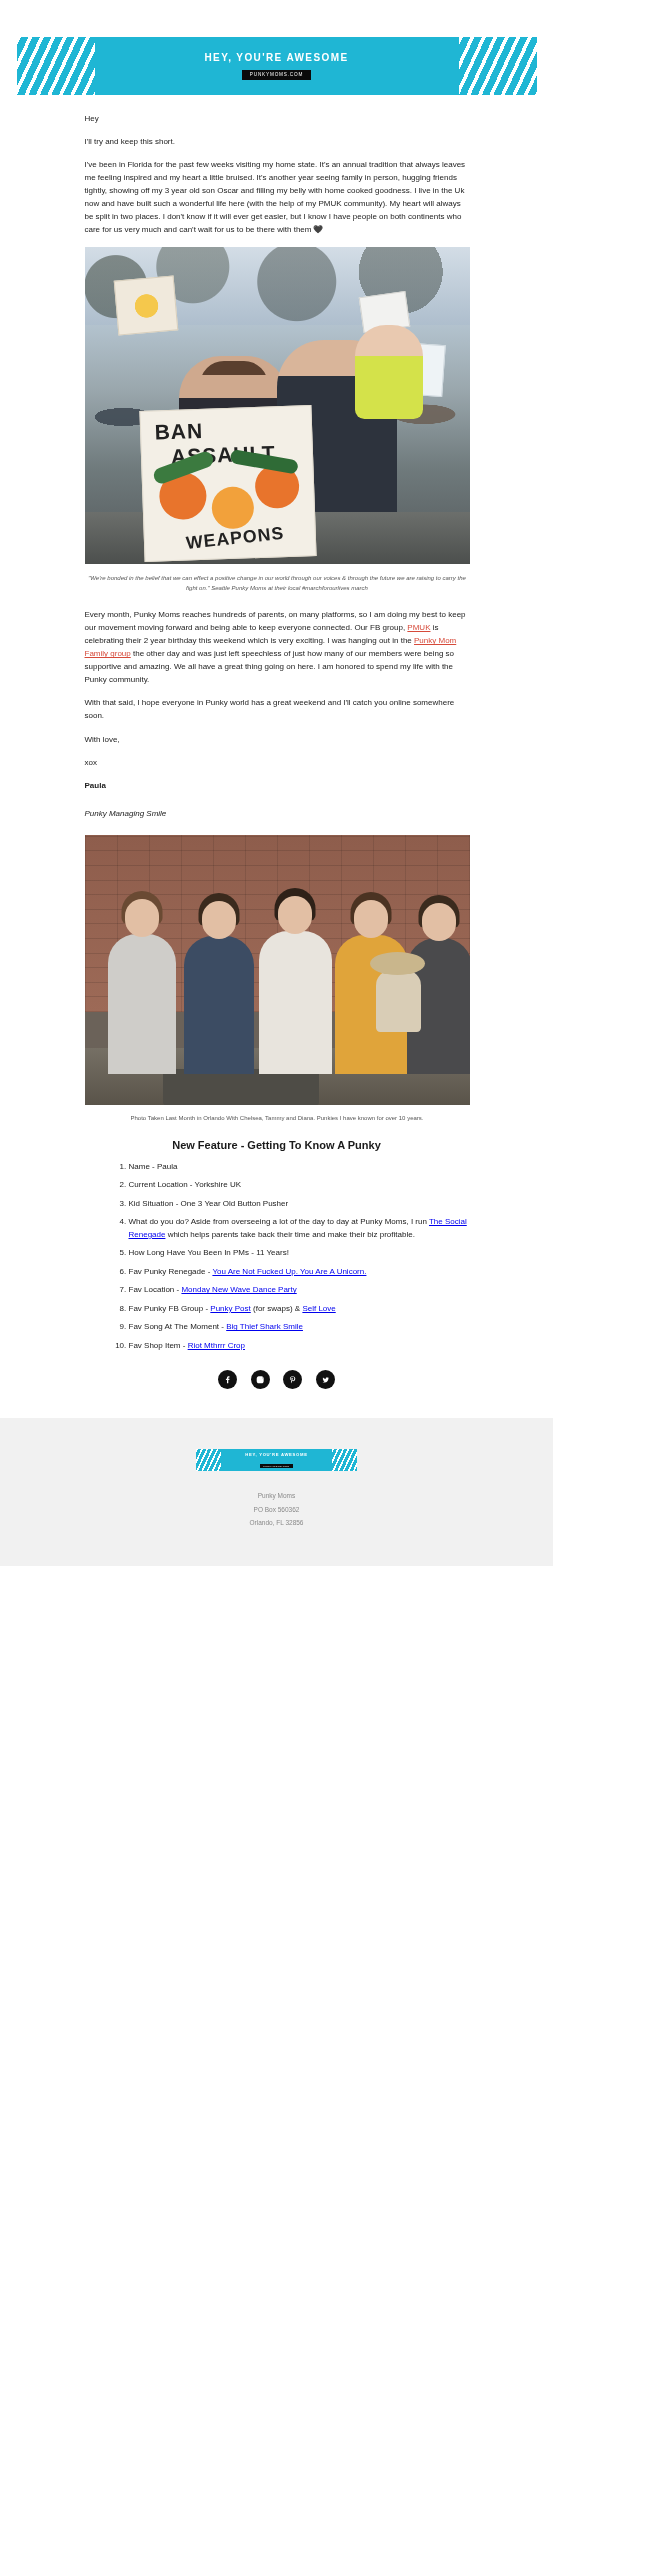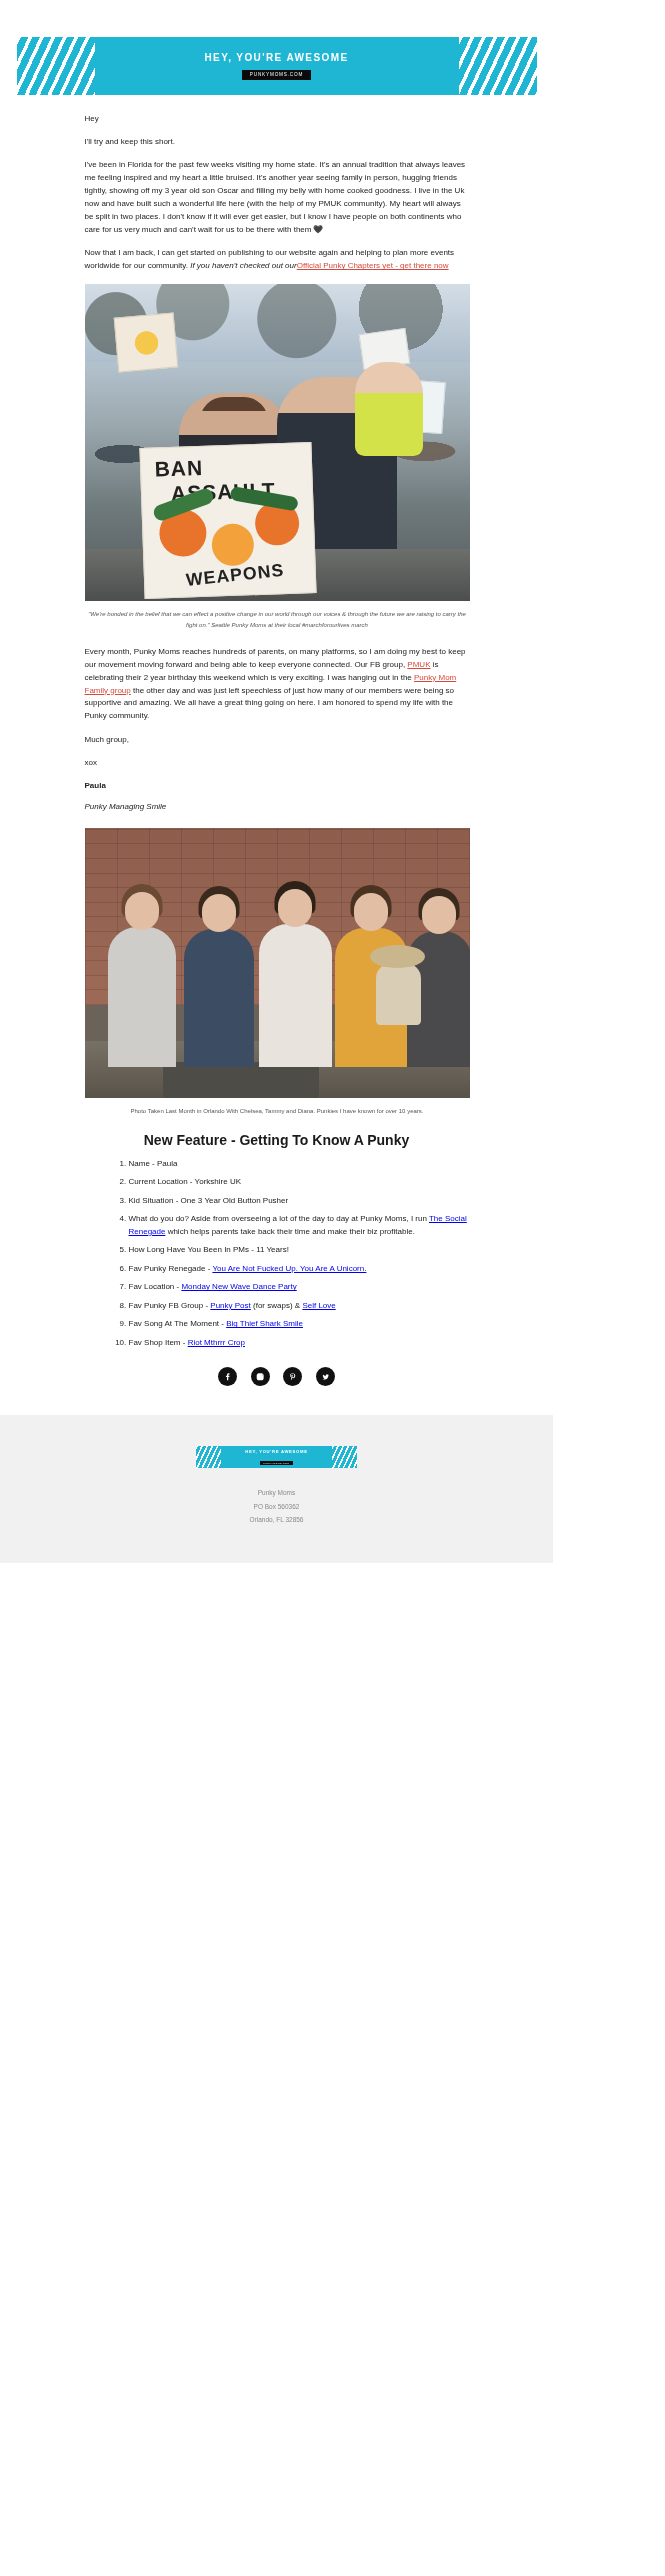--- a/index.html
+++ b/index.html
@@ -258,21 +258,21 @@
     position: absolute; left: 78px; bottom: 0px; width: 156px; height: 36px;
     background: #4e4c46; border-radius: 3.1px;
   }
 
   
   .feature-title {
     width: 520px;
     margin: 15.6px auto 0 auto;
     padding: 0 68px;
     text-align: center;
-    font-size: 14px;
+    font-size: 11px;
     font-weight: bold;
     color: #1a1a1a;
   }
   ol.feature-list {
     width: 520px;
     margin: 9.4px auto 0 auto;
     padding: 0 68px 0 94px;
     color: #222222;
     font-size: 8px;
     line-height: 1.6;
@@ -347,23 +347,20 @@
         <div class="banner-title">HEY, YOU'RE AWESOME</div>
         <div class="banner-sub">PUNKYMOMS.COM</div>
       </div>
     </div>
   </div>
 
   <div class="content">
     <p class="para">Hey</p>
     <p class="para">I'll try and keep this short.</p>
     <p class="para">I've been in Florida for the past few weeks visiting my home state. It's an annual tradition that always leaves me feeling inspired and my heart a little bruised. It's another year seeing family in person, hugging friends tightly, showing off my 3 year old son Oscar and filling my belly with home cooked goodness. I live in the Uk now and have built such a wonderful life here (with the help of my PMUK community). My heart will always be split in two places. I don't know if it will ever get easier, but I know I have people on both continents who care for us very much and can't wait for us to be there with them 🖤</p>
-    <p class="para">
-      <span>Now that I am back, I can get started on publishing to our website again and helping to plan more events worldwide for our community. </span><em>If you haven't checked out our</em><a href="#">Official Punky Chapters yet - get there now</a>
-    </p>
   </div>
 
   <div class="figure">
     <div class="photo photo1">
       <div class="sky"></div>
       <div class="trees"></div>
       <div class="crowd"></div>
       <div class="ws1"></div>
       <div class="ws3"></div>
       <div class="ws2"></div>
@@ -382,23 +379,24 @@
         <div class="flower" style="left:88px;top:47px;width:68px;height:13.5px;background:#2f6b36;border-radius:10.4px;transform:rotate(12deg);"></div>
       </div>
     </div>
     <div class="caption">"We're bonded in the belief that we can effect a positive change in our world through our voices &amp; through the future we are raising to carry the fight on." Seattle Punky Moms at their local #marchforourlives march</div>
   </div>
 
   <div class="content" style="padding-top:15.6px;">
     <p class="para">
       <span>Every month, Punky Moms reaches hundreds of parents, on many platforms, so I am doing my best to keep our movement moving forward and being able to keep everyone connected. Our FB group, </span><a href="#">PMUK</a><span> is celebrating their 2 year birthday this weekend which is very exciting. I was hanging out in the </span><a href="#">Punky Mom Family group</a><span> the other day and was just left speechless of just how many of our members were being so supportive and amazing. We all have a great thing going on here. I am honored to spend my life with the Punky community.</span>
     </p>
-    <p class="para">Much group,</p>
+    <p class="para">With that said, I hope everyone in Punky world has a great weekend and I'll catch you online somewhere soon.</p>
+    <p class="para">With love,</p>
     <p class="para">xox</p>
-    <p class="para" style="margin-bottom:8px;"><strong>Paula</strong></p>
+    <p class="para" style="margin-bottom:15px;"><strong>Paula</strong></p>
     <p class="para"><em>Punky Managing Smile</em></p>
   </div>
 
   <div class="figure" style="margin-top:13.5px;">
     <div class="photo photo2">
       <div class="brick"></div>
       <div class="floor"></div>
       <div class="table"></div>
       <div class="p p1">
           <div class="hair"></div>

